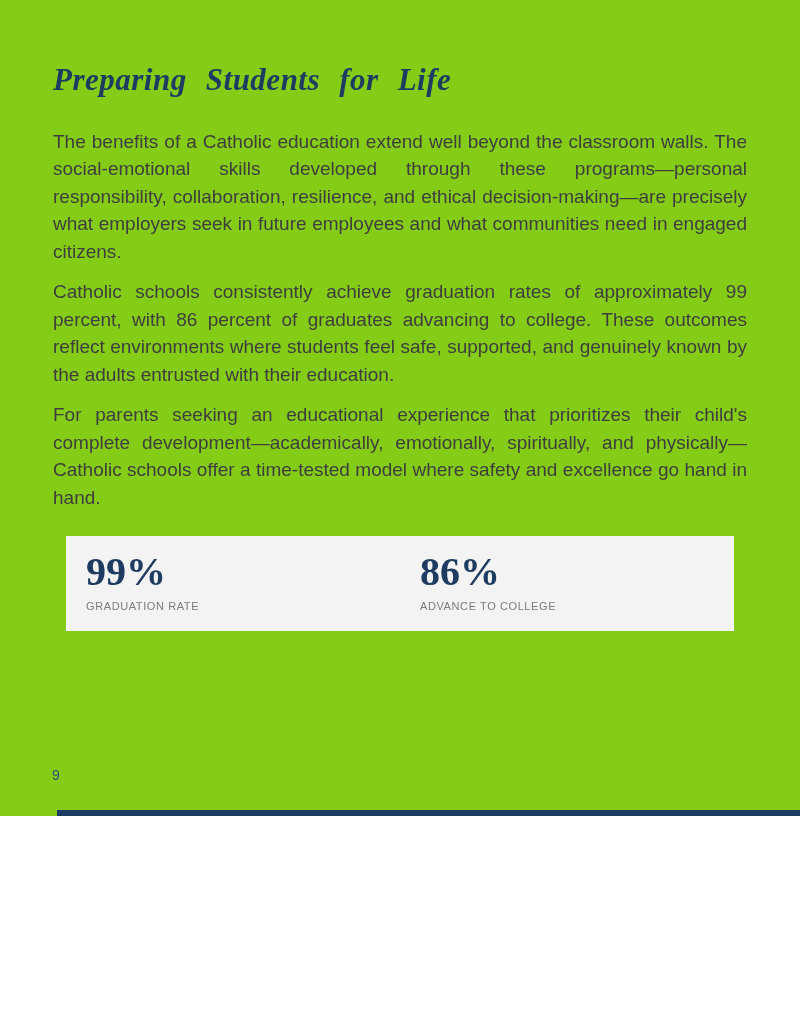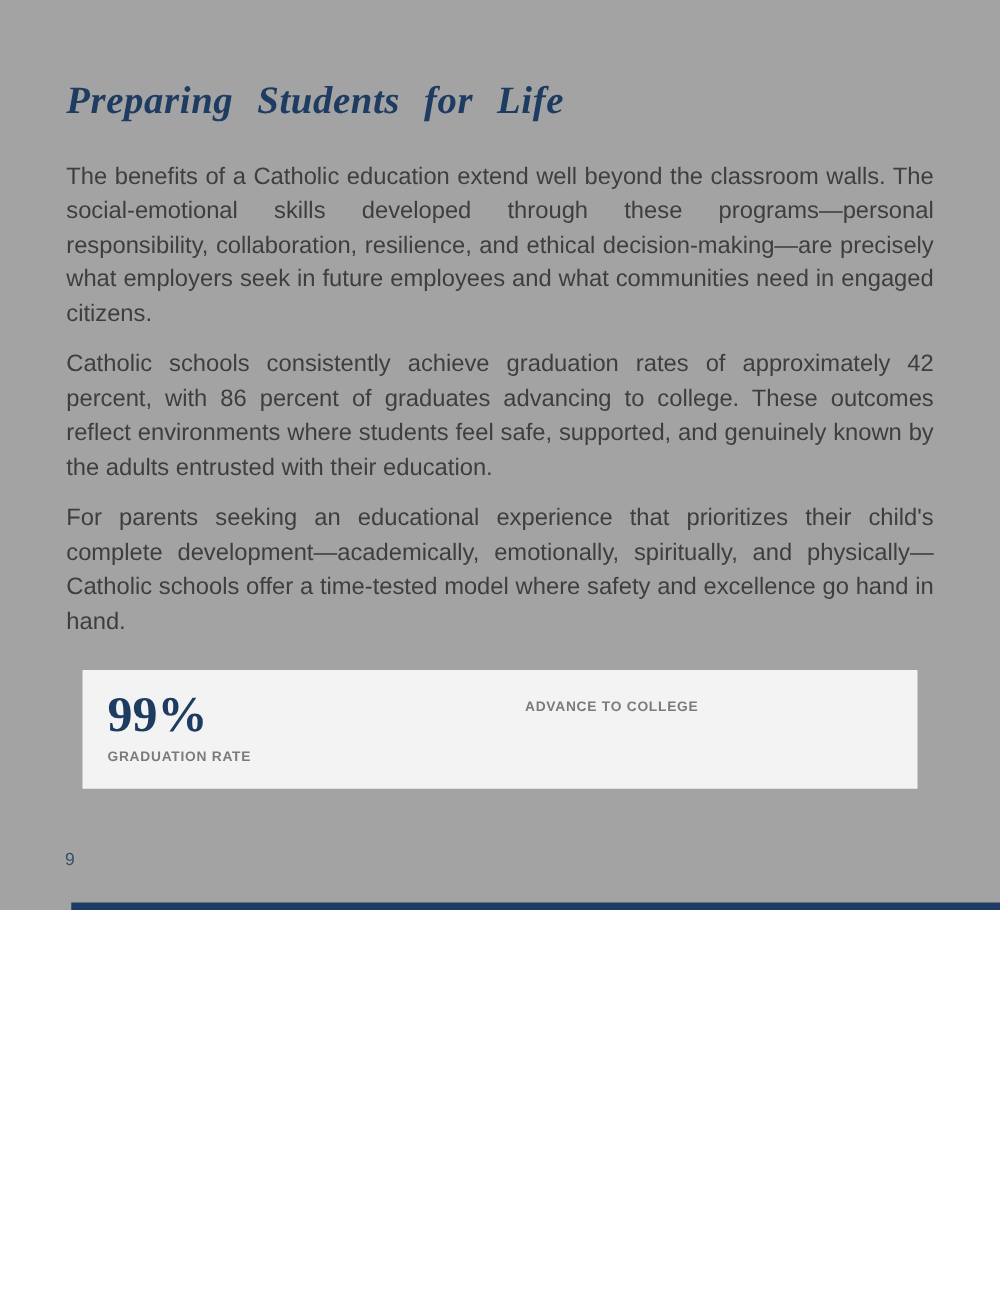--- a/index.html
+++ b/index.html
@@ -3,22 +3,22 @@
 <meta charset="utf-8">
 <style>
   html, body {
     margin: 0;
     padding: 0;
     background: #ffffff;
   }
   .page {
     position: relative;
     width: 800px;
-    height: 728px;
-    background: #a3a3a3;
+    height: 816px;
+    background: #84cc16;
     overflow: hidden;
     font-family: "Liberation Sans", sans-serif;
   }
   .content {
     padding: 0 53px;
   }
   .doc-title {
     margin: 62px 0 30px 0;
     font-family: "Liberation Serif", serif;
     font-style: italic;
@@ -50,21 +50,21 @@
   .stat-value {
     font-family: "Liberation Serif", serif;
     font-weight: 700;
     font-size: 40px;
     line-height: 1;
     color: var(--navy, #1e3c61);
   }
   .stat-label {
     margin-top: 8px;
     font-size: 11px;
-    font-weight: 700;
+    font-weight: 400;
     letter-spacing: 0.6px;
     color: var(--label-gray, #7b7b7b);
   }
   .page-number {
     position: absolute;
     left: 52px;
     bottom: 33px;
     font-size: 14px;
     color: var(--page-num, #34506e);
   }
@@ -80,32 +80,33 @@
 </head>
 <body>
 
 <div class="page">
   <div class="content">
 
     <h1 class="doc-title">Preparing Students for Life</h1>
 
     <p class="body-paragraph">The benefits of a Catholic education extend well beyond the classroom walls. The social-emotional skills developed through these programs—personal responsibility, collaboration, resilience, and ethical decision-making—are precisely what employers seek in future employees and what communities need in engaged citizens.</p>
 
-    <p class="body-paragraph">Catholic schools consistently achieve graduation rates of approximately 42 percent, with 86 percent of graduates advancing to college. These outcomes reflect environments where students feel safe, supported, and genuinely known by the adults entrusted with their education.</p>
+    <p class="body-paragraph">Catholic schools consistently achieve graduation rates of approximately 99 percent, with 86 percent of graduates advancing to college. These outcomes reflect environments where students feel safe, supported, and genuinely known by the adults entrusted with their education.</p>
 
     <p class="body-paragraph">For parents seeking an educational experience that prioritizes their child's complete development—academically, emotionally, spiritually, and physically—Catholic schools offer a time-tested model where safety and excellence go hand in hand.</p>
 
     <div class="stats-row">
 
       <div class="stat-card">
         <div class="stat-value">99%</div>
         <div class="stat-label">GRADUATION RATE</div>
       </div>
 
       <div class="stat-card">
+        <div class="stat-value">86%</div>
         <div class="stat-label">ADVANCE TO COLLEGE</div>
       </div>
 
 
     </div>
   </div>
 
   <div class="page-number">9</div>
 
   <div class="footer-bar"></div>

